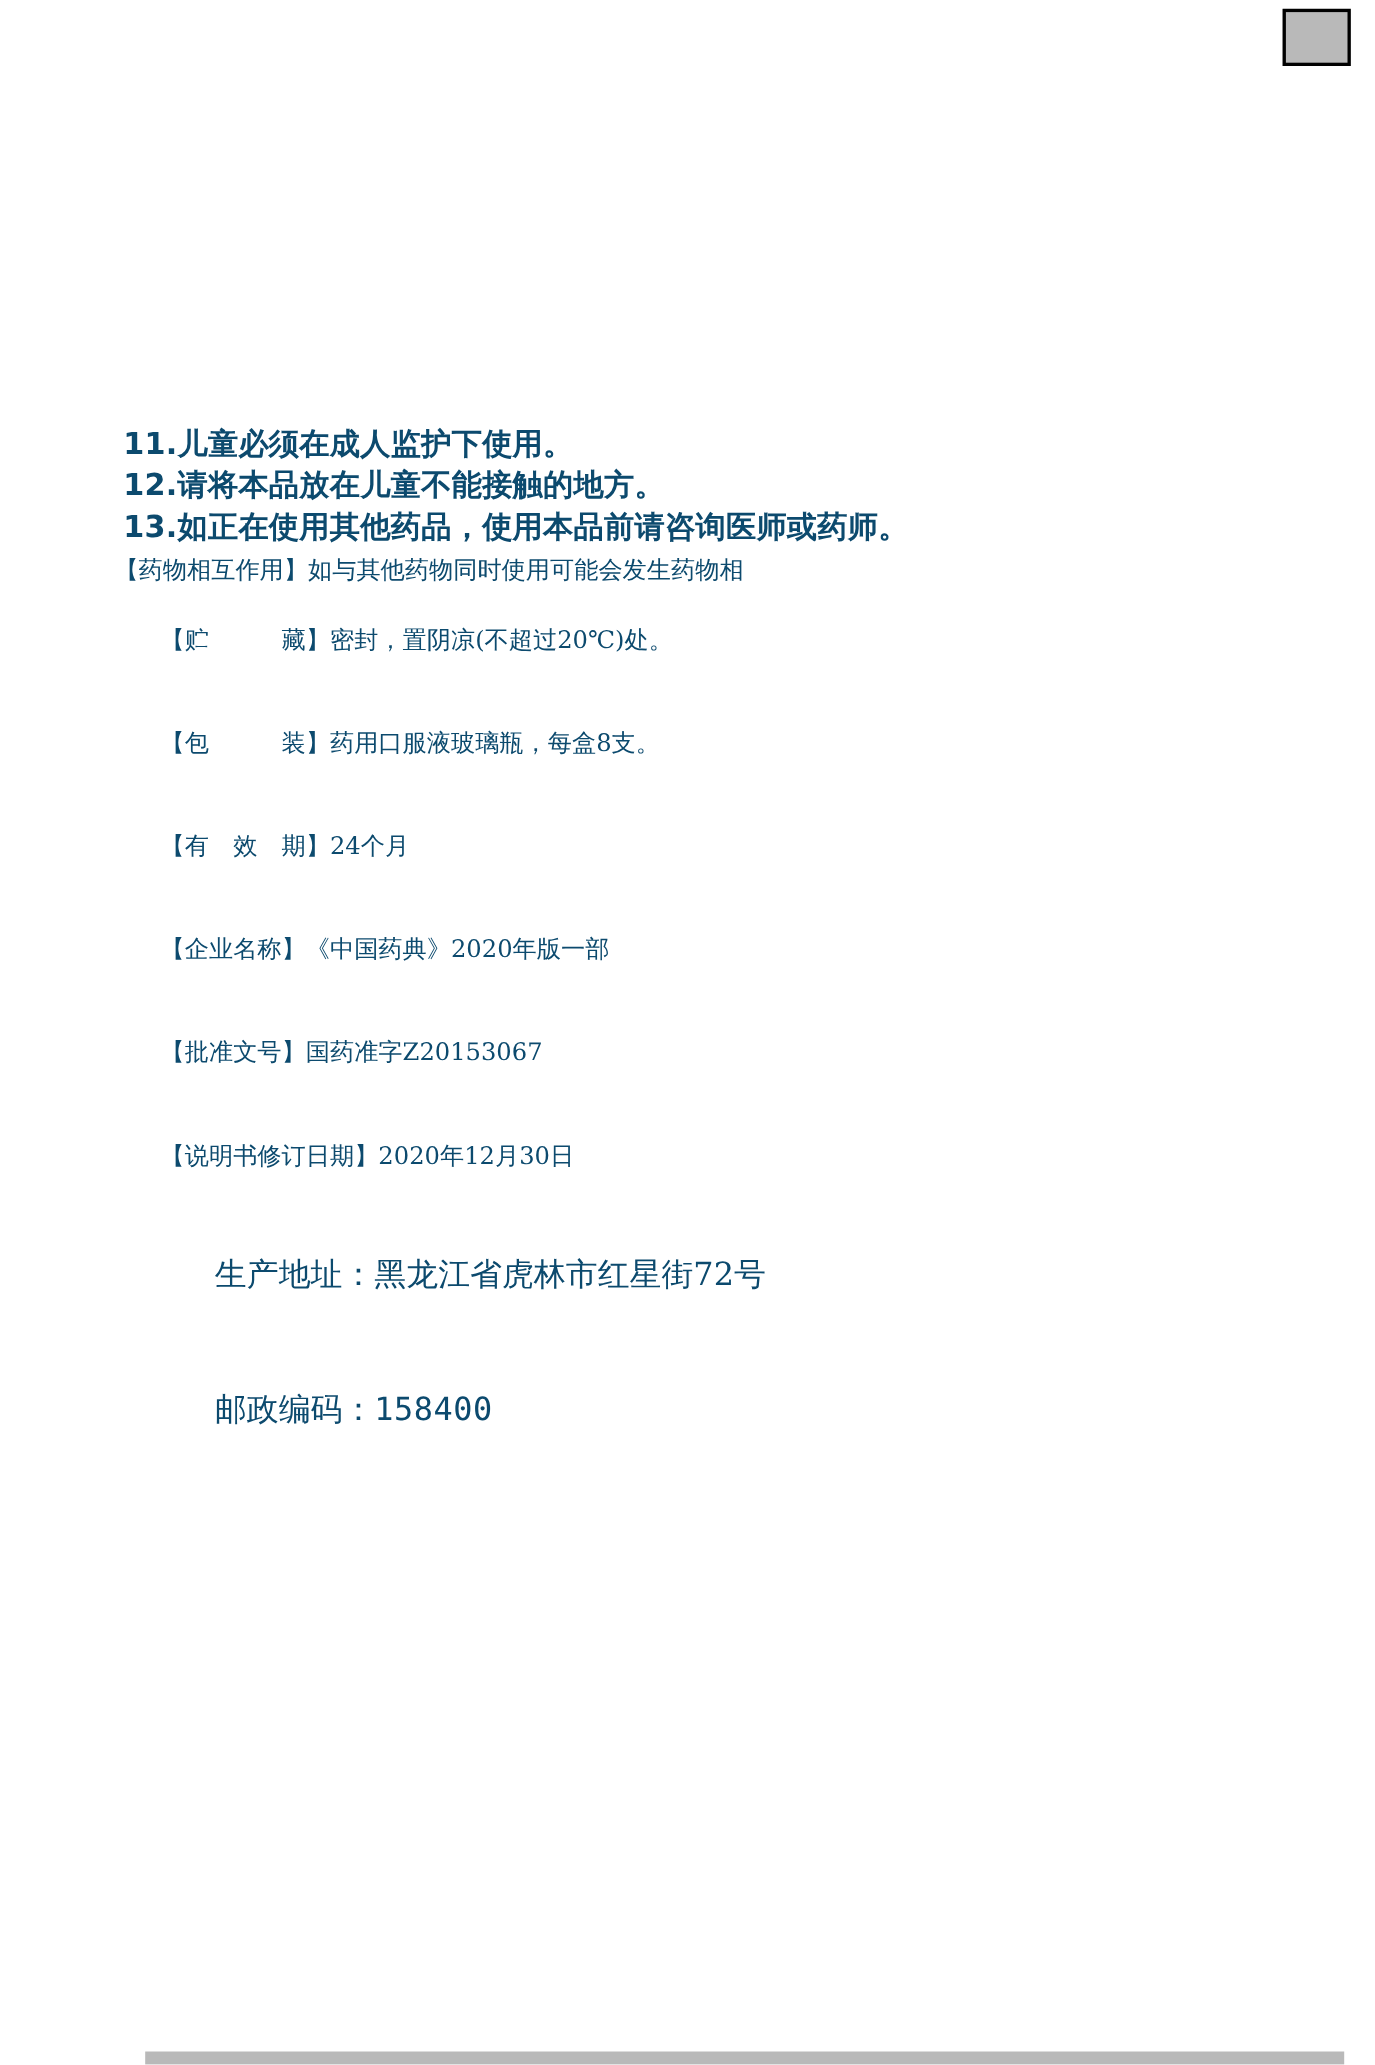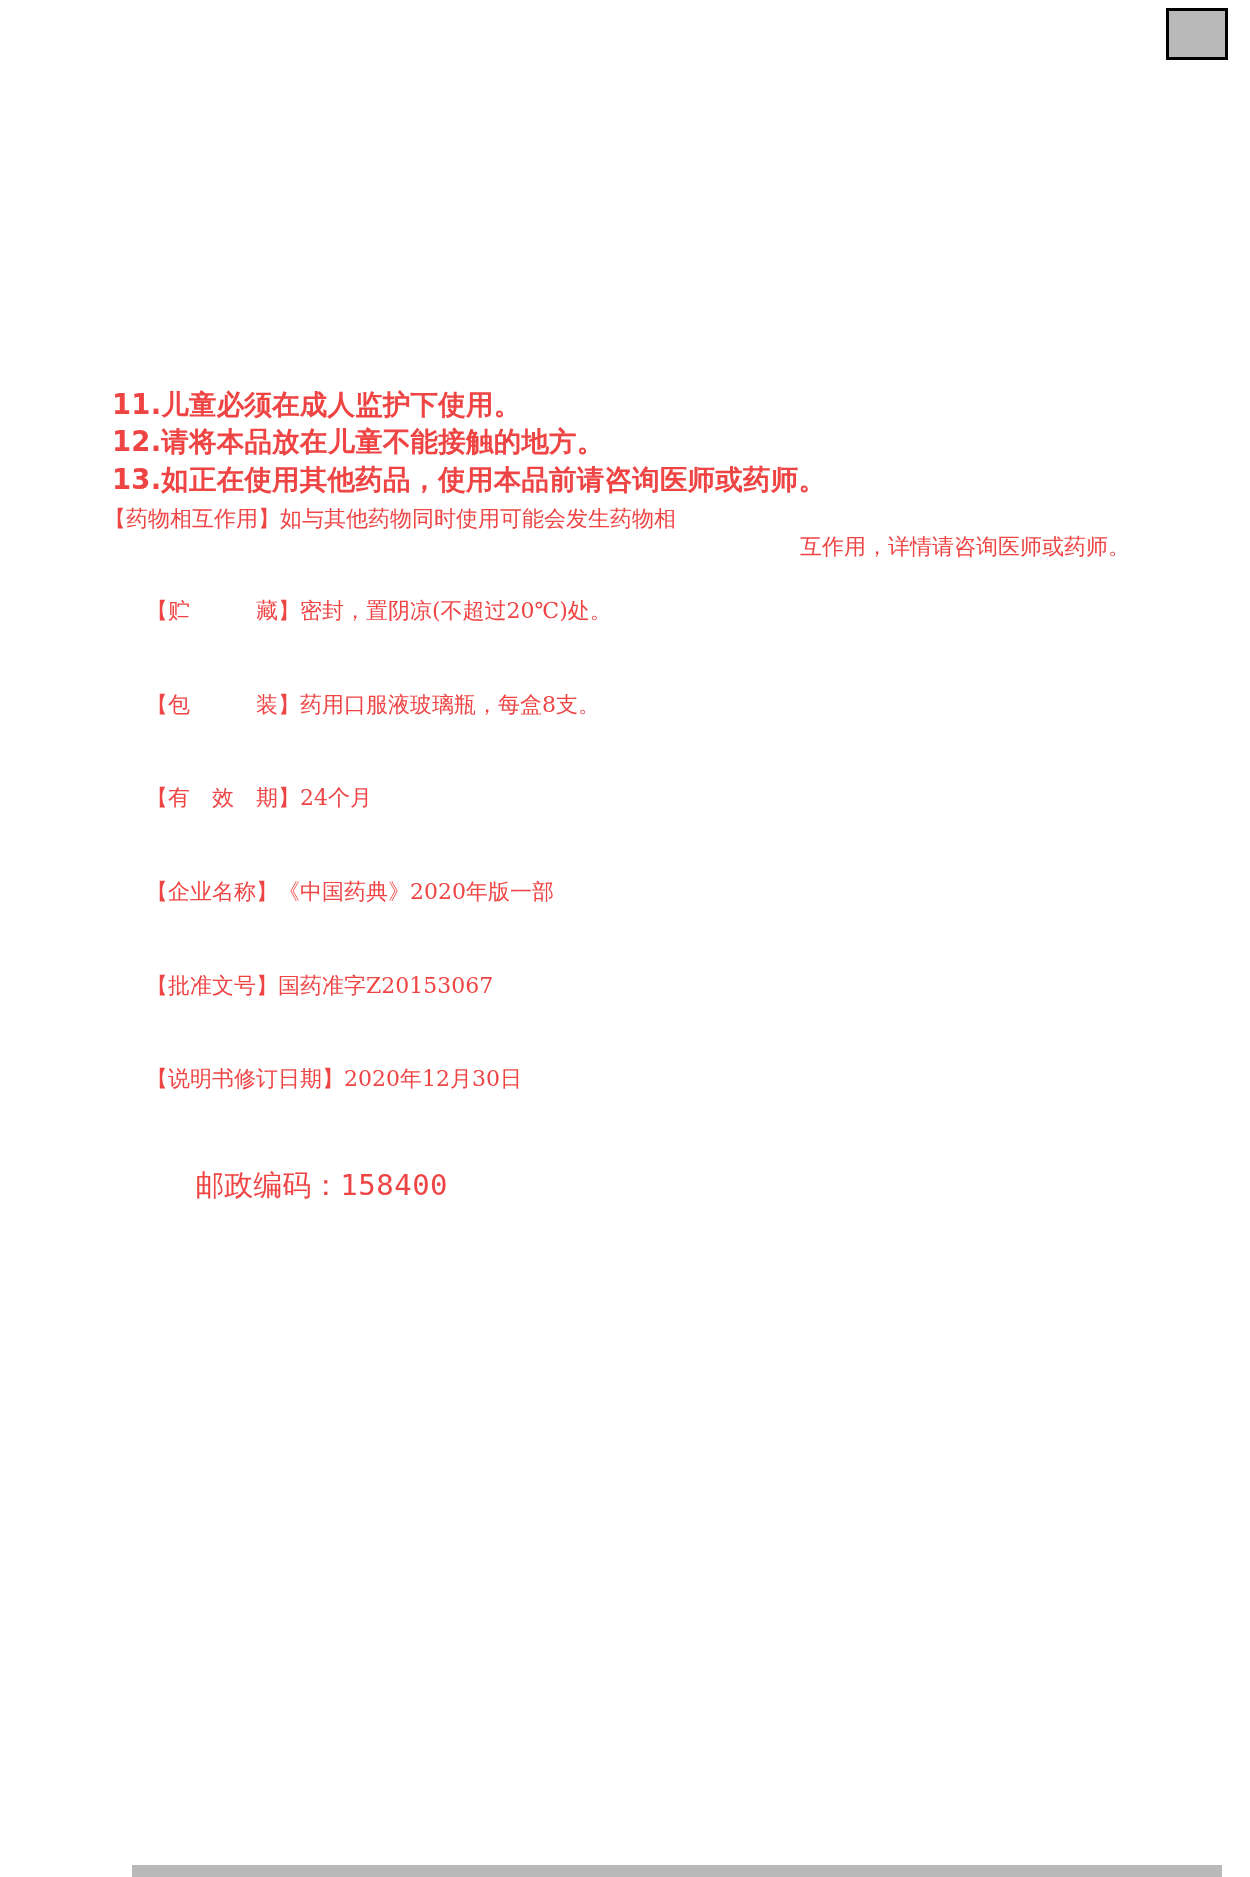--- a/index.html
+++ b/index.html
@@ -7,21 +7,21 @@
     padding: 0;
     background: #ffffff;
   }
   .page {
     position: relative;
     width: 1250px;
     height: 1877px;
     background: #ffffff;
     overflow: hidden;
     font-family: "DejaVu Serif", "Liberation Serif", serif;
-    color: #ef4444;
+    color: #0c4a6e;
   }
 
   
   .mark-top-right {
     position: absolute;
     top: 8px;
     right: 22px;
     width: 62px;
     height: 52px;
     background: #b9b9b9;
@@ -99,21 +99,20 @@
   <div class="content">
 
     <div class="warn-list">
       <div class="warn-item">11.儿童必须在成人监护下使用。</div>
       <div class="warn-item">12.请将本品放在儿童不能接触的地方。</div>
       <div class="warn-item">13.如正在使用其他药品，使用本品前请咨询医师或药师。</div>
     </div>
 
     <div class="para wrap">
       <span>【药物相互作用】</span><span>如与其他药物同时使用可能会发生药物相</span>
-      <span class="indent-right">互作用，详情请咨询医师或药师。</span>
     </div>
 
     <div class="para">
       <span>【贮　　　藏】</span><span>密封，置阴凉(不超过20℃)处。</span>
     </div>
 
     <div class="para">
       <span>【包　　　装】</span><span>药用口服液玻璃瓶，每盒8支。</span>
     </div>
 
@@ -128,20 +127,23 @@
     <div class="para">
       <span>【批准文号】</span><span>国药准字Z20153067</span>
     </div>
 
     <div class="para">
       <span>【说明书修订日期】</span><span>2020年12月30日</span>
     </div>
 
 
 
+    <div class="sub-line">
+      <span>生产地址：</span><span>黑龙江省虎林市红星街72号</span>
+    </div>
 
     <div class="sub-line">
       <span>邮政编码：</span><span class="mono">158400</span>
     </div>
 
     <div class="sub-line">
       
     </div>
 
   </div>

